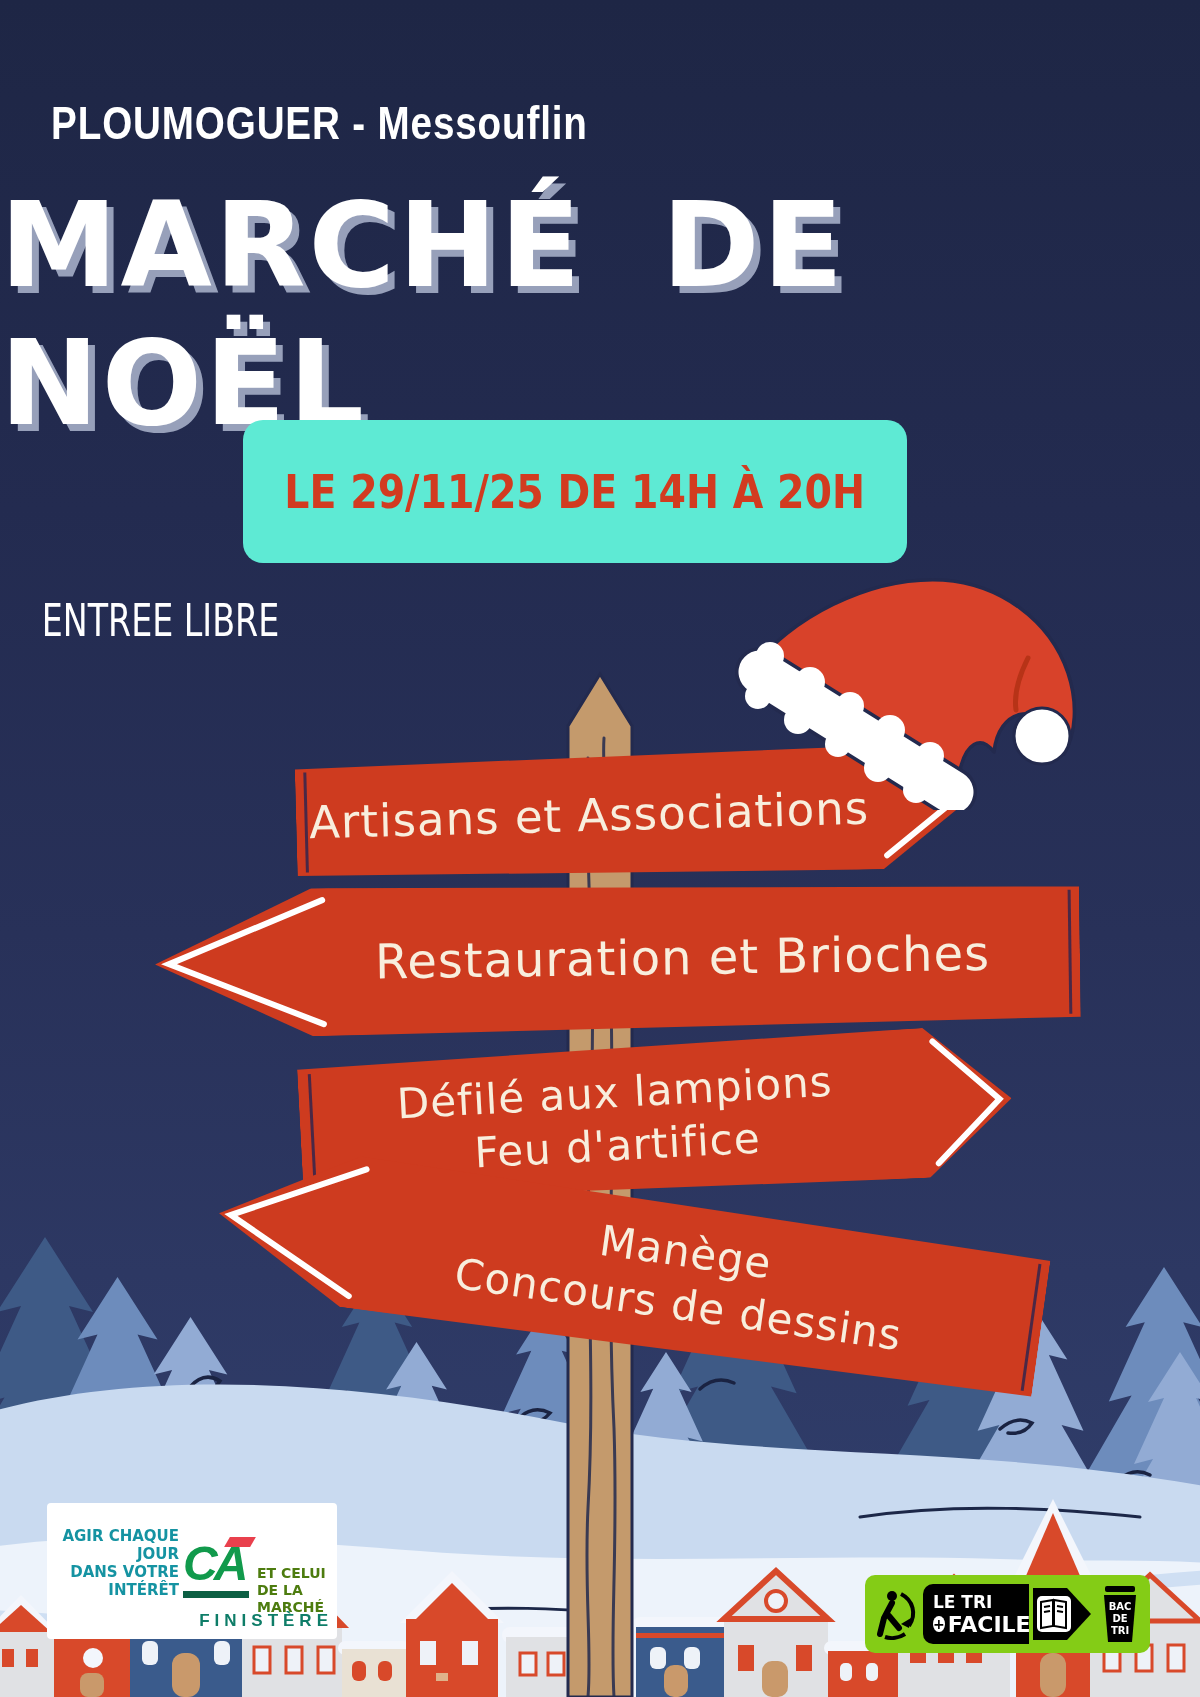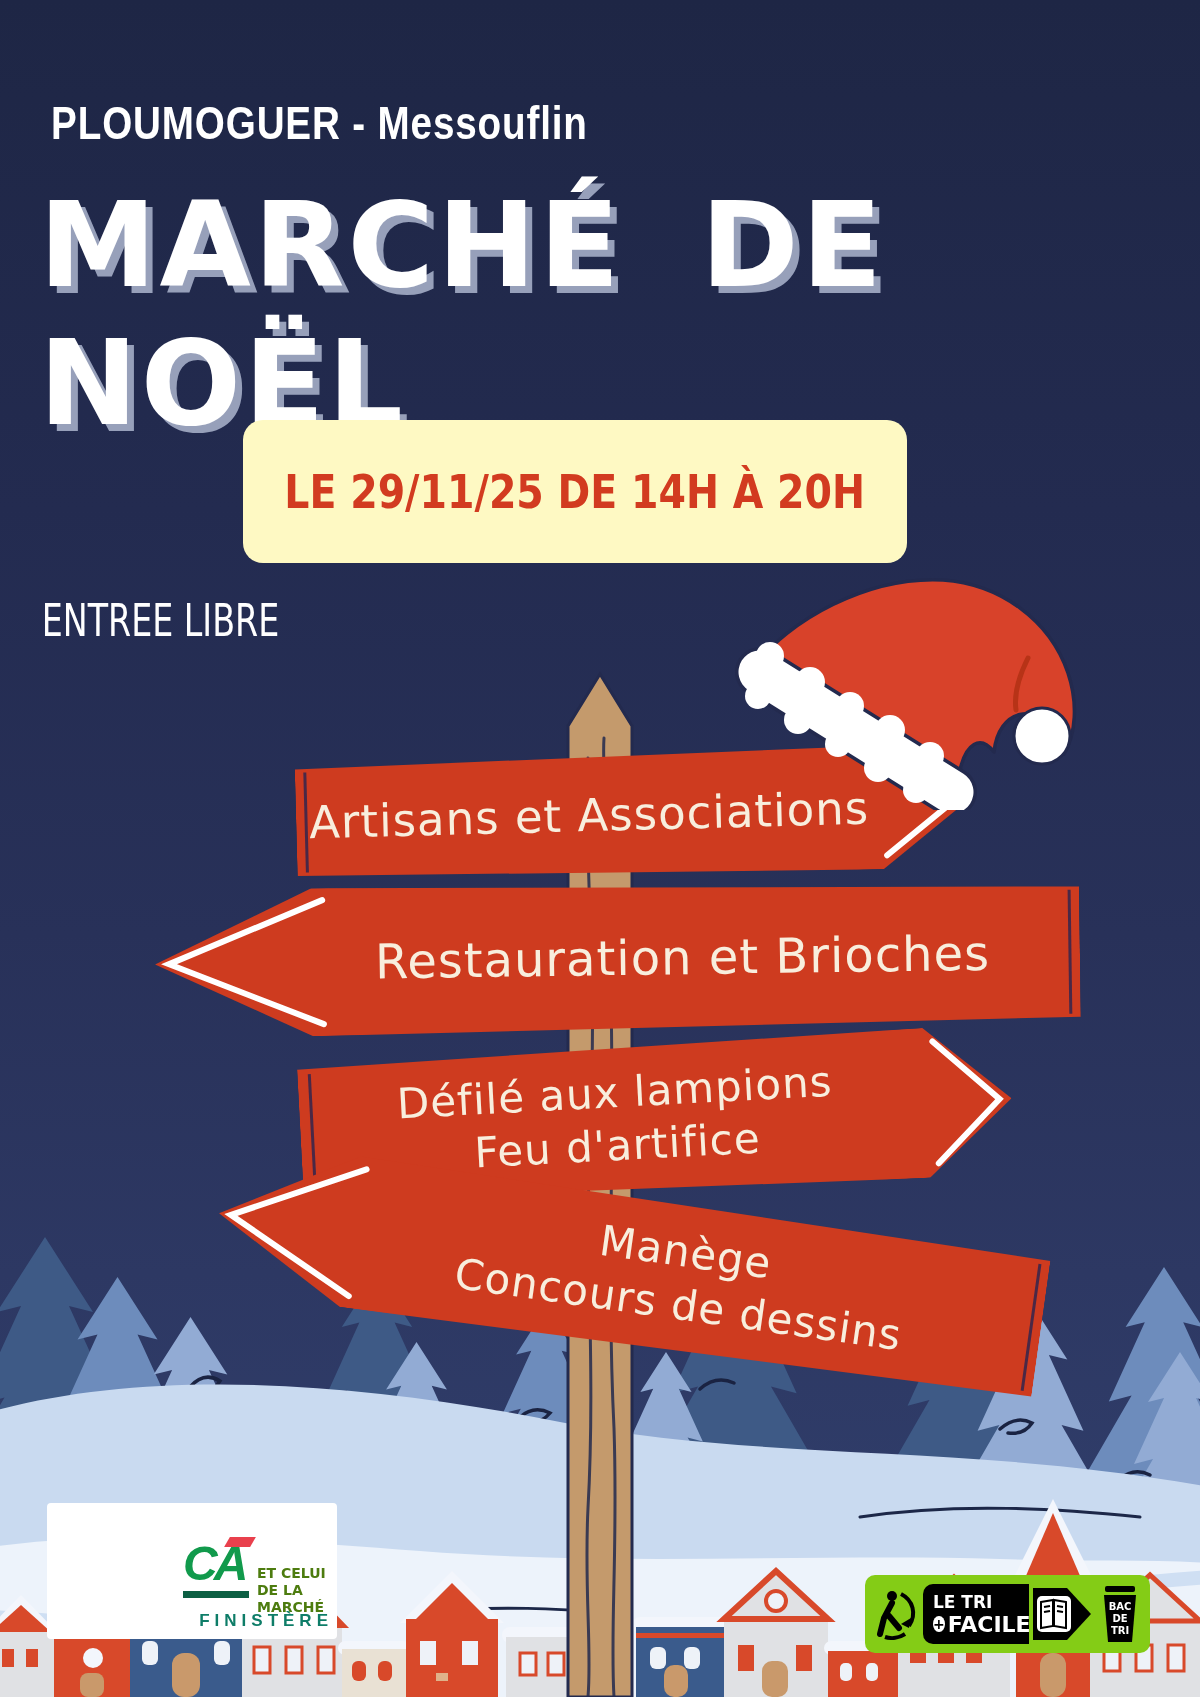--- a/index.html
+++ b/index.html
@@ -9,22 +9,22 @@
     background:linear-gradient(180deg,#1e2645 0%,#232b50 30%,#283159 55%,#2d3863 75%,#31406e 100%);
   }
   .abs{position:absolute;}
   .center-x{left:0;right:0;text-align:left;}
   .cond{display:inline-block;transform:scaleX(.84);transform-origin:center;}
   .cond2{display:inline-block;transform:scaleX(.74);transform-origin:center;}
 
   .header-loc{top:96px;color:#fff;font-size:46px;font-weight:700;letter-spacing:1px;}
   .big-title{top:176px;color:#ffffff;font-size:118px;font-weight:800;
     font-family:"DejaVu Sans", sans-serif;letter-spacing:3px;word-spacing:34px;
-    text-shadow:7px 7px 0 #97a0ba;padding-left:39px;}
-  .dates-box{left:243px;top:420px;width:664px;height:143px;background:#fef9c3;border-radius:20px;}
+    text-shadow:7px 7px 0 #97a0ba;}
+  .dates-box{left:243px;top:420px;width:664px;height:143px;background:#5eead4;border-radius:20px;}
   .dates-inner{position:absolute;inset:0;display:flex;flex-direction:column;justify-content:center;
     align-items:center;gap:6px;}
   .date-line{color:#d23b20;font-size:47px;font-weight:800;white-space:nowrap;
     font-family:"DejaVu Sans", sans-serif;}
   .entry{top:594px;color:#fff;font-size:45px;font-weight:400;font-family:"DejaVu Sans", sans-serif;}
 
   .sign{position:absolute;background:#ce3b1f;}
   .sign .lines{position:absolute;top:0;bottom:0;display:flex;flex-direction:column;
     justify-content:center;align-items:center;gap:6px;}
   .sign-text{color:#f8eedd;white-space:nowrap;font-family:"DejaVu Sans", sans-serif;
@@ -275,20 +275,25 @@
         <circle cx="120" cy="206" r="13"></circle>
       <circle cx="160" cy="230" r="14"></circle>
         <circle cx="198" cy="252" r="13"></circle>
         <circle cx="232" cy="262" r="12"></circle>
     </g>
   </g>
   <circle cx="324" cy="198" r="28" fill="#ffffff" stroke="#232a4e" stroke-width="3"></circle>
 </svg>
 
 <div class="abs ca-box">
+  <div class="abs" style="left:12px;top:24px;width:120px;">
+    <div class="ca-teal">AGIR CHAQUE JOUR</div>
+    <div class="ca-teal">DANS VOTRE</div>
+    <div class="ca-teal">INTÉRÊT</div>
+  </div>
   <div class="abs" style="left:136px;top:36px;width:72px;">
     <div class="ca-logo-text">CA</div>
     <div class="abs" style="left:44px;top:-2px;width:26px;height:10px;background:#e9404d;transform:skewX(-30deg);"></div>
     <div style="width:66px;height:7px;background:#0c5f43;margin-top:2px;"></div>
   </div>
   <div class="abs" style="left:210px;top:62px;width:78px;">
     <div class="ca-green">ET CELUI DE LA</div>
     <div class="ca-green">MARCHÉ</div>
   </div>
   <div class="abs ca-region" style="left:0;right:4px;top:108px;text-align:right;">FINISTÈRE</div>

